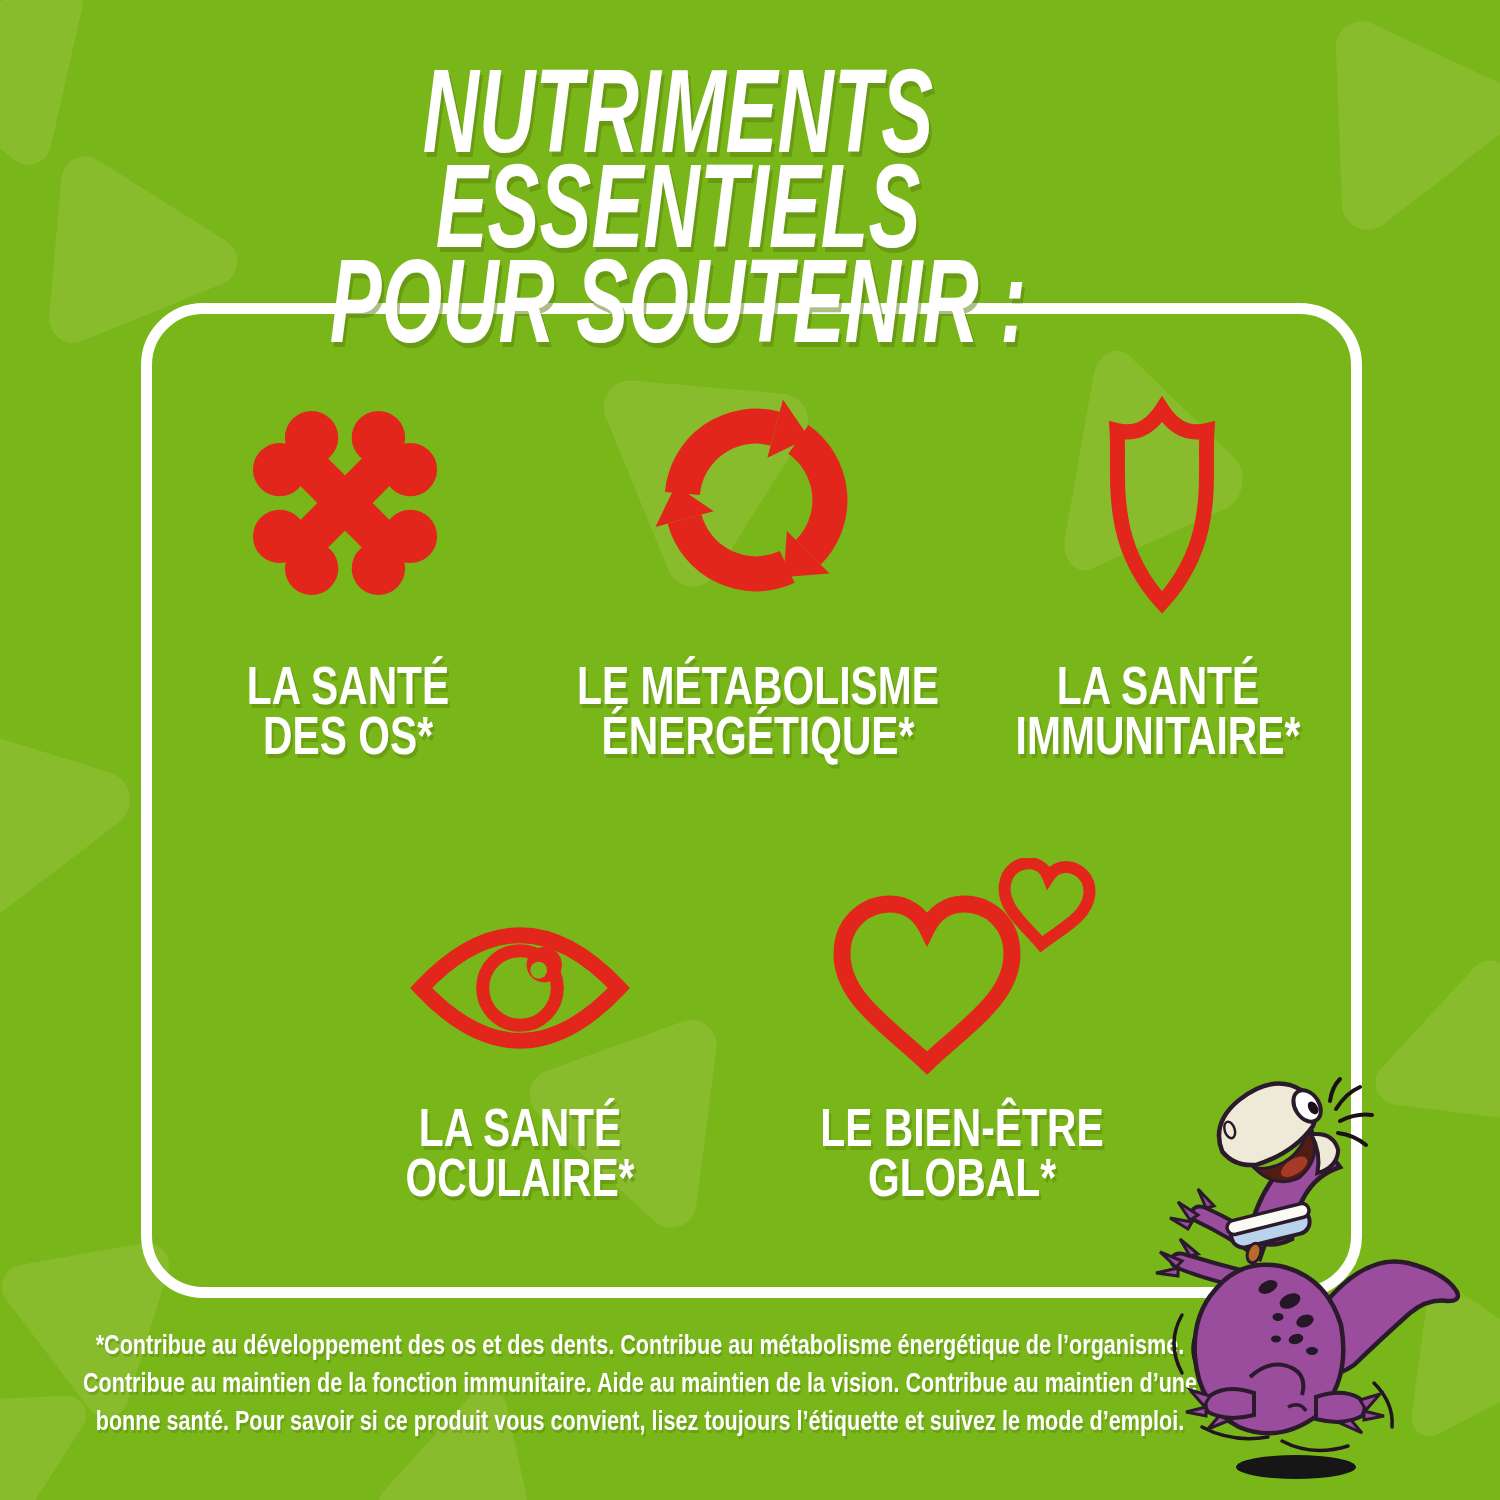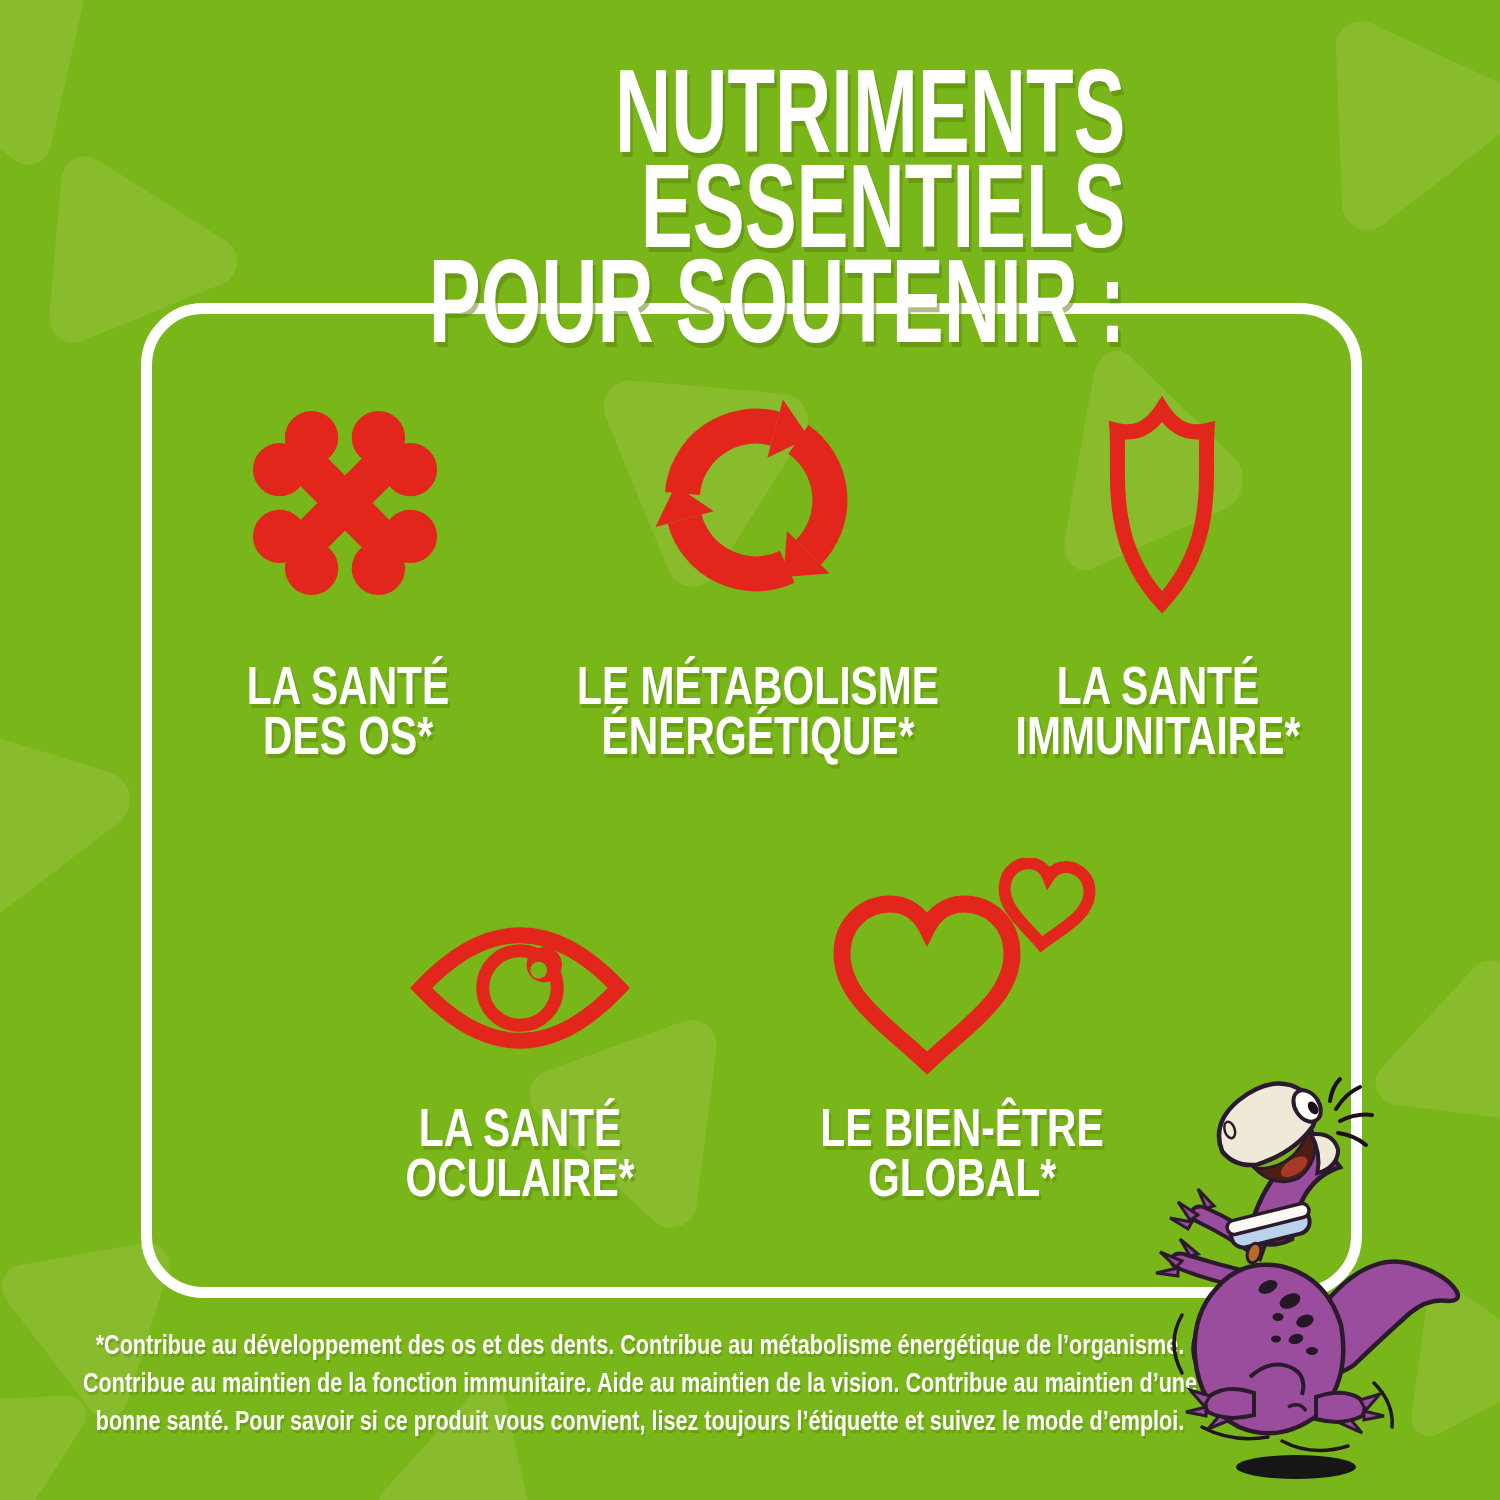--- a/index.html
+++ b/index.html
@@ -1,22 +1,22 @@
 <!DOCTYPE html>
 <html><head>
 <meta charset="utf-8">
 <style>
   html,body{margin:0;padding:0;}
   body{width:1500px;height:1500px;overflow:hidden;background:#79B619;
        font-family:"Liberation Sans", sans-serif;}
   .stage{position:relative;width:1500px;height:1500px;background:#79B619;overflow:hidden;}
   svg{display:block;}
   .bg{position:absolute;left:0;top:0;z-index:0;}
-  .title{position:absolute;left:0;top:64px;width:1356px;text-align:right;z-index:2;
-         color:#ffffff;font-weight:bold;font-size:118px;line-height:95px;}
+  .title{position:absolute;left:0;top:64px;width:1356px;text-align:center;z-index:2;
+         color:#ffffff;font-weight:bold;font-size:118px;line-height:95px;font-style:italic;}
   .title .tline{display:block;transform:scaleX(0.66);
          text-shadow:4px 5px 0 rgba(88,128,14,0.5);}
   .panel{position:absolute;left:141px;top:303px;width:1221px;height:995px;
          box-sizing:border-box;border:11px solid #ffffff;border-radius:62px;z-index:1;}
   .icon{position:absolute;z-index:2;}
   .blabel{position:absolute;width:600px;text-align:center;z-index:2;color:#ffffff;
           font-weight:bold;font-size:53px;line-height:50px;transform:scaleX(0.77);
           text-shadow:3px 4px 0 rgba(88,128,14,0.45);white-space:nowrap;}
   .blabel span{display:block;}
   .footnote{position:absolute;left:-70px;top:1326px;width:1420px;z-index:2;

